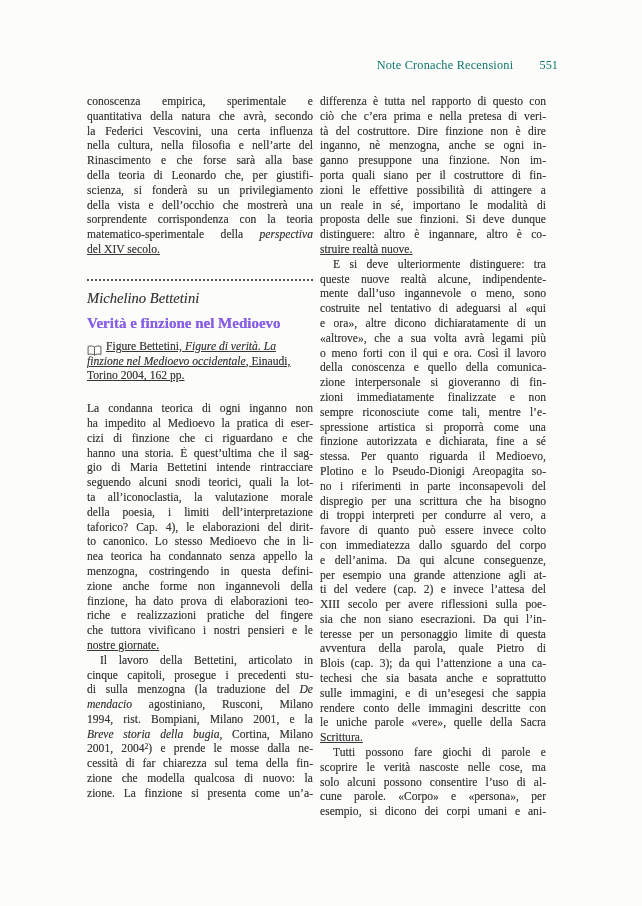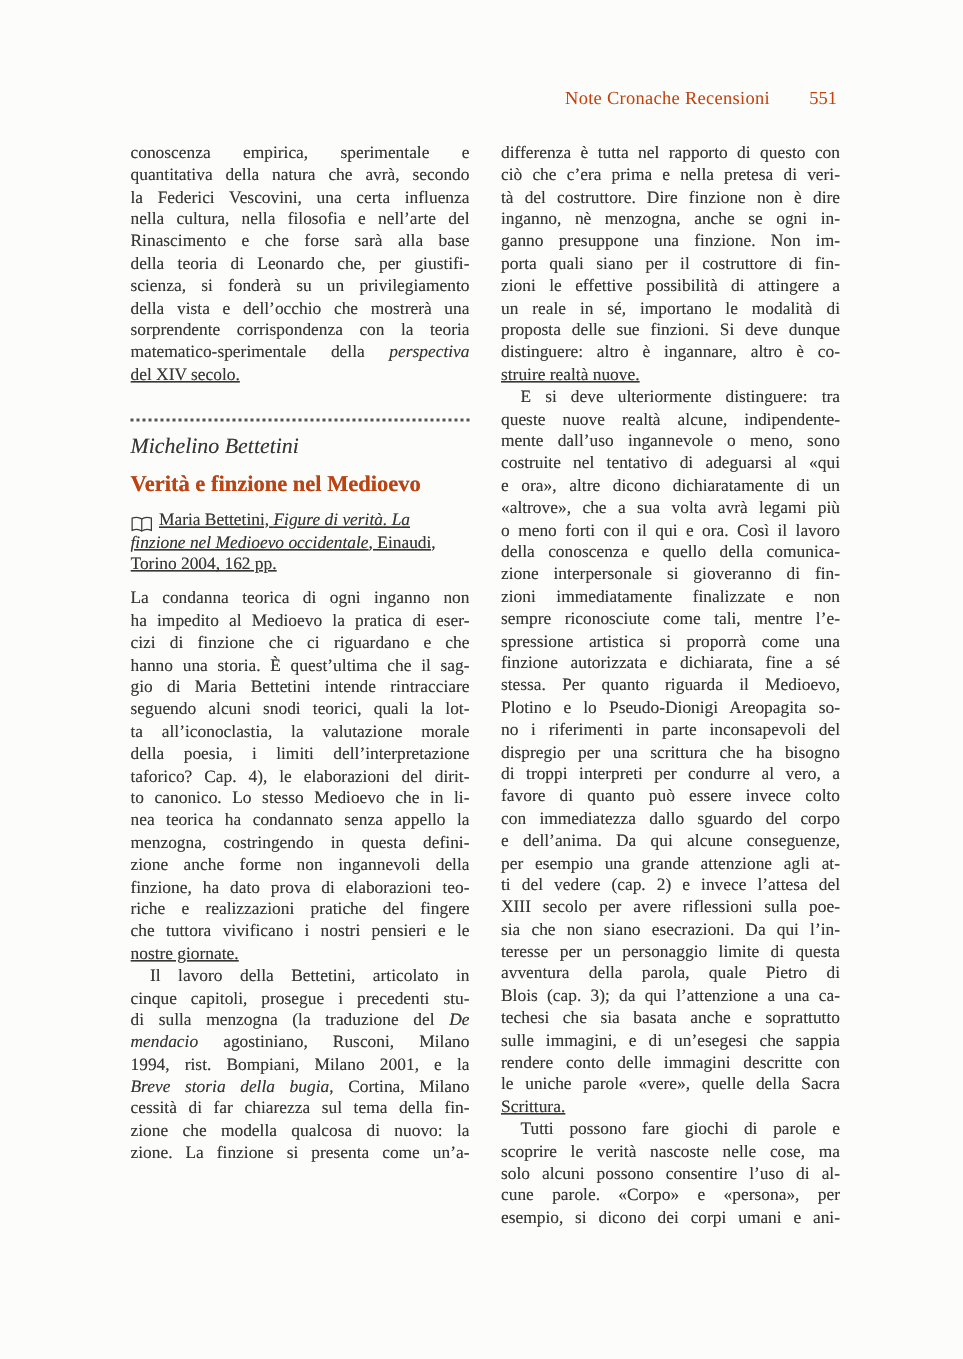--- a/index.html
+++ b/index.html
@@ -8,27 +8,27 @@
     background: #fdfdfc;
     font-family: "Liberation Serif", "DejaVu Serif", serif;
     color: #373737;
     -webkit-font-smoothing: antialiased;
   }
   .page { position: relative; width: 642px; height: 906px; background: #fcfcfa; overflow: hidden; }
 
   
   .header {
     position: absolute; left: 332px; top: 58px; width: 226px;
-    font-size: 12.3px; color: #c2410c;
+    font-size: 12.3px; color: #0f766e;
   }
   .header .ht { display: block; text-align: center; letter-spacing: 0.2px; }
   .header .hn { position: absolute; right: 0; top: 0; }
 
   
-  .cols { position: absolute; left: 87px; top: 95px; display: flex; gap: 21px; justify-content: space-between; }
+  .cols { position: absolute; left: 87px; top: 95px; display: flex; gap: 7px; justify-content: space-between; }
   .col { width: 226px; }
 
   
   .line {
     height: 14.8px; line-height: 14.8px; font-size: 11.6px;
     text-align: justify; text-align-last: justify;
     overflow: hidden; white-space: normal;
     text-shadow: 0 0 0.35px rgba(70,70,70,0.55);
   }
   .line.noj { text-align: left; text-align-last: left; text-decoration: underline; }
@@ -39,29 +39,29 @@
   
   .rule { margin-top: 21px; height: 0; border-top: 2px dotted #555; }
 
   
   .author {
     margin-top: 8px; font-style: italic; font-size: 14.6px; line-height: 19px;
     text-shadow: 0 0 0.35px rgba(70,70,70,0.55);
   }
   .rtitle {
     margin-top: 5px; font-weight: bold; font-size: 15px; line-height: 20px;
-    color: #c2410c; text-shadow: 0 0 0.35px rgba(60,60,60,0.6);
+    color: #8b5cf6; text-shadow: 0 0 0.35px rgba(60,60,60,0.6);
   }
 
   
   .citation { position: relative; margin-top: 7px; }
   .citation .book-icon { position: absolute; left: 0; top: 2px; }
   .citation [data-lines] .line:first-child { text-indent: 19px; }
 
-  .para2 { margin-top: 8px; }
+  .para2 { margin-top: 18px; }
 </style>
 </head>
 <body>
 
 <div class="page">
 
   <div class="header">
     <span class="ht">Note Cronache Recensioni</span>
     <span class="hn">551</span>
   </div>
@@ -89,21 +89,21 @@
       <div class="rtitle">Verità e finzione nel Medioevo</div>
 
       <div class="citation">
         <span class="book-icon">
           <svg width="15" height="11" viewBox="0 0 16 12" aria-hidden="true">
             <path d="M8 2.2 C6.4 0.9 3.4 0.7 1 1.5 L1 10.4 C3.4 9.6 6.4 9.8 8 11 C9.6 9.8 12.6 9.6 15 10.4 L15 1.5 C12.6 0.7 9.6 0.9 8 2.2 Z" fill="none" stroke="#3a3a3a" stroke-width="0.9"></path>
             <path d="M8 2.2 L8 11" stroke="#3a3a3a" stroke-width="0.9"></path>
           </svg>
         </span>
         <div data-lines="left.citation">
-            <div class="line noj"><span>Maria Bettetini, </span><i>Figure di verità. La</i></div>
+            <div class="line noj"><span>Figure Bettetini, </span><i>Figure di verità. La</i></div>
             <div class="line noj"><i>finzione nel Medioevo occidentale</i><span>, Einaudi,</span></div>
             <div class="line noj"><span>Torino 2004, 162 pp.</span></div>
           </div>
       </div>
 
       <div class="para para2" data-lines="left.para2">
           <div class="line"><span>La condanna teorica di ogni inganno non</span></div>
           <div class="line"><span>ha impedito al Medioevo la pratica di eser-</span></div>
           <div class="line"><span>cizi di finzione che ci riguardano e che</span></div>
           <div class="line"><span>hanno una storia. È quest’ultima che il sag-</span></div>
@@ -119,20 +119,21 @@
           <div class="line"><span>finzione, ha dato prova di elaborazioni teo-</span></div>
           <div class="line"><span>riche e realizzazioni pratiche del fingere</span></div>
           <div class="line"><span>che tuttora vivificano i nostri pensieri e le</span></div>
           <div class="line noj"><span>nostre giornate.</span></div>
           <div class="line ind"><span>Il lavoro della Bettetini, articolato in</span></div>
           <div class="line"><span>cinque capitoli, prosegue i precedenti stu-</span></div>
           <div class="line"><span>di sulla menzogna (la traduzione del </span><i>De</i></div>
           <div class="line"><i>mendacio</i><span> agostiniano, Rusconi, Milano</span></div>
           <div class="line"><span>1994, rist. Bompiani, Milano 2001, e la</span></div>
           <div class="line"><i>Breve storia della bugia</i><span>, Cortina, Milano</span></div>
+          <div class="line"><span>2001, 2004</span><sup>2</sup><span>) e prende le mosse dalla ne-</span></div>
           <div class="line"><span>cessità di far chiarezza sul tema della fin-</span></div>
           <div class="line"><span>zione che modella qualcosa di nuovo: la</span></div>
           <div class="line"><span>zione. La finzione si presenta come un’a-</span></div>
         </div>
     </div>
 
     <div class="col">
       <div class="para" data-lines="right.para1">
           <div class="line"><span>differenza è tutta nel rapporto di questo con</span></div>
           <div class="line"><span>ciò che c’era prima e nella pretesa di veri-</span></div>

